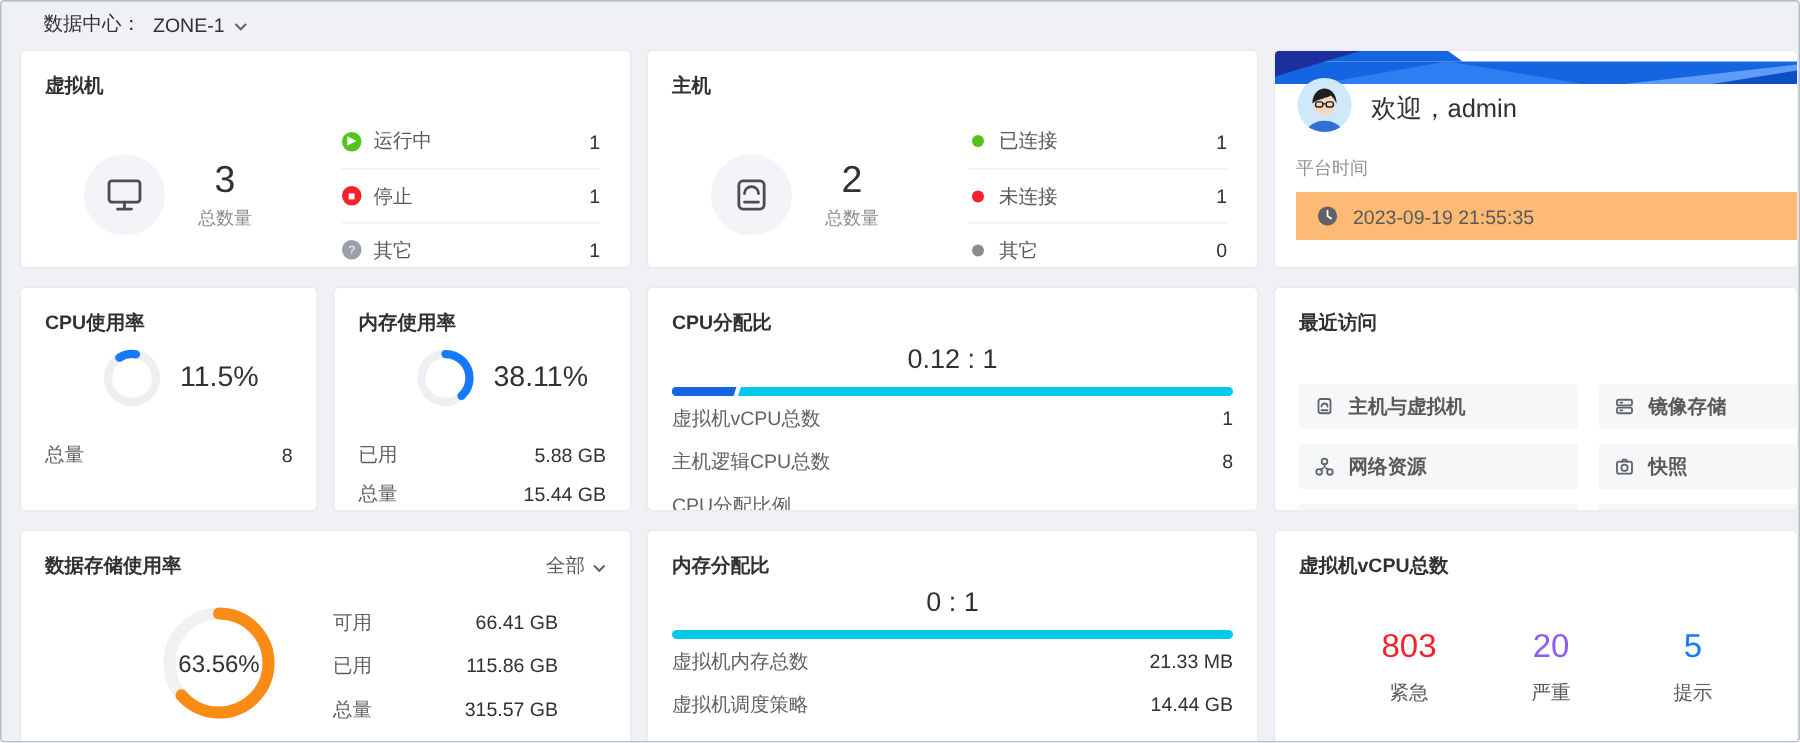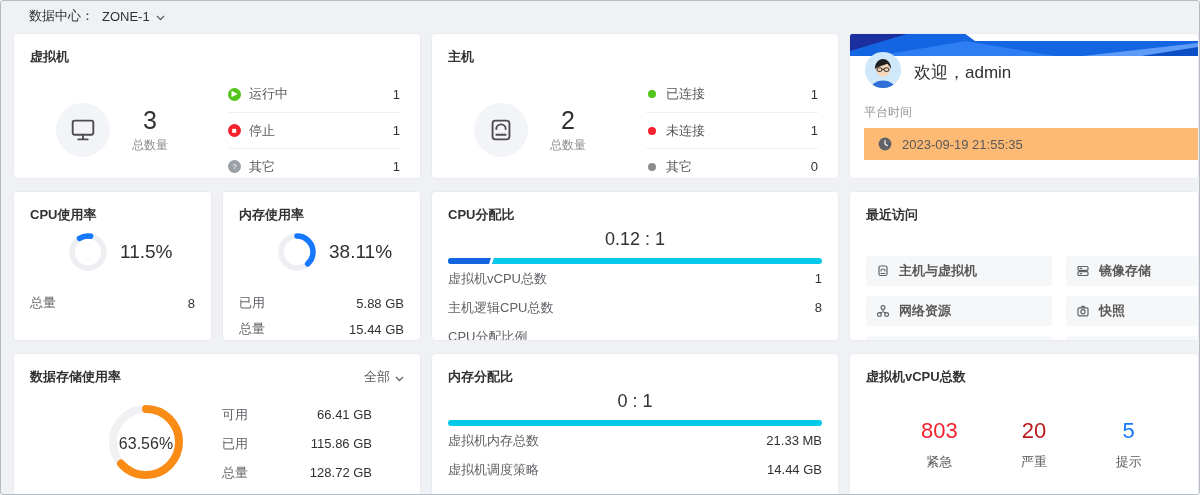--- a/index.html
+++ b/index.html
@@ -71,21 +71,21 @@
   .storage-donut { margin-left:78px; position:relative; }
   .storage-pct { position:absolute; inset:0; display:flex; align-items:center; justify-content:center; font-size:16px; color:#303133; }
   .storage-rows { width:150px; margin-left:38px; }
   .storage-rows .kv-row { height:29px; }
   .filter { display:flex; align-items:center; gap:5px; color:#595959; cursor:pointer; font-weight:400; }
 
   
   .alarm-stats { display:flex; margin-top:32px; padding:0 6px 0 26px; }
   .alarm-col { flex:1; text-align:center; }
   .alarm-num { font-size:22px; }
-  .alarm-num.c-red { color:#f5222d; } .alarm-num.c-orange { color:#b91c1c; } .alarm-num.c-blue { color:#1677ff; }
+  .alarm-num.c-red { color:#f5222d; } .alarm-num.c-orange { color:#8b5cf6; } .alarm-num.c-blue { color:#1677ff; }
   .alarm-lbl { margin-top:9px; color:#595959;font-family:Liberation Serif, serif; }
 </style>
 </head>
 <body>
 
 <div class="frame">
 
   <div class="topbar">
     <span class="topbar-label">数据中心：</span>
     <span class="dc-select">
@@ -359,21 +359,21 @@
           <div class="kv-row">
             <span class="kv-label">可用</span>
             <span class="kv-value">66.41 GB</span>
           </div>
           <div class="kv-row">
             <span class="kv-label">已用</span>
             <span class="kv-value">115.86 GB</span>
           </div>
           <div class="kv-row">
             <span class="kv-label">总量</span>
-            <span class="kv-value">128.72 GB</span>
+            <span class="kv-value">315.57 GB</span>
           </div>
         </div>
       </div>
     </div>
 
     <div class="card">
       <div class="card-title">内存分配比</div>
       <div class="ratio-num">0 : 1</div>
       <div class="ratio-bar">
         

